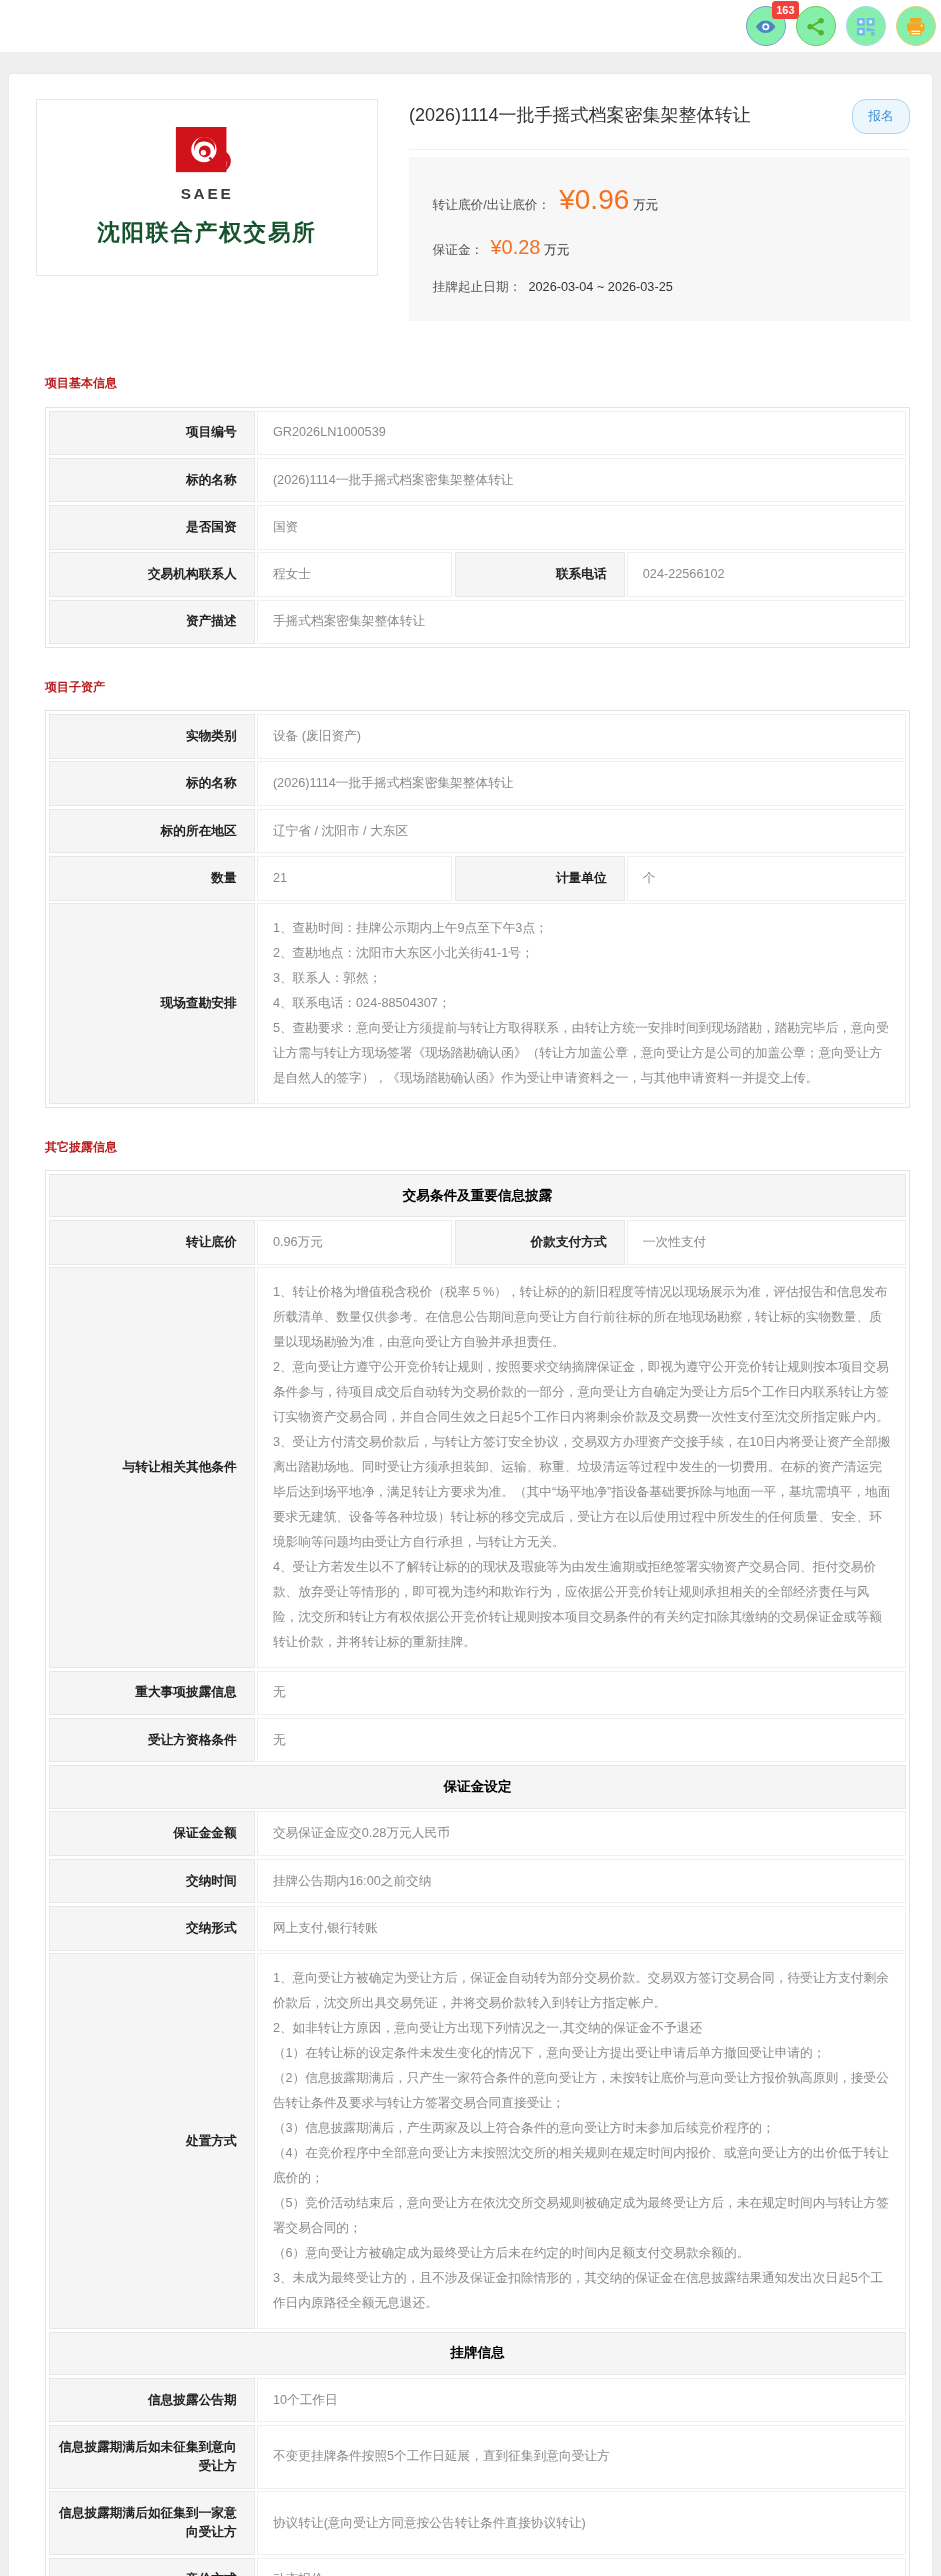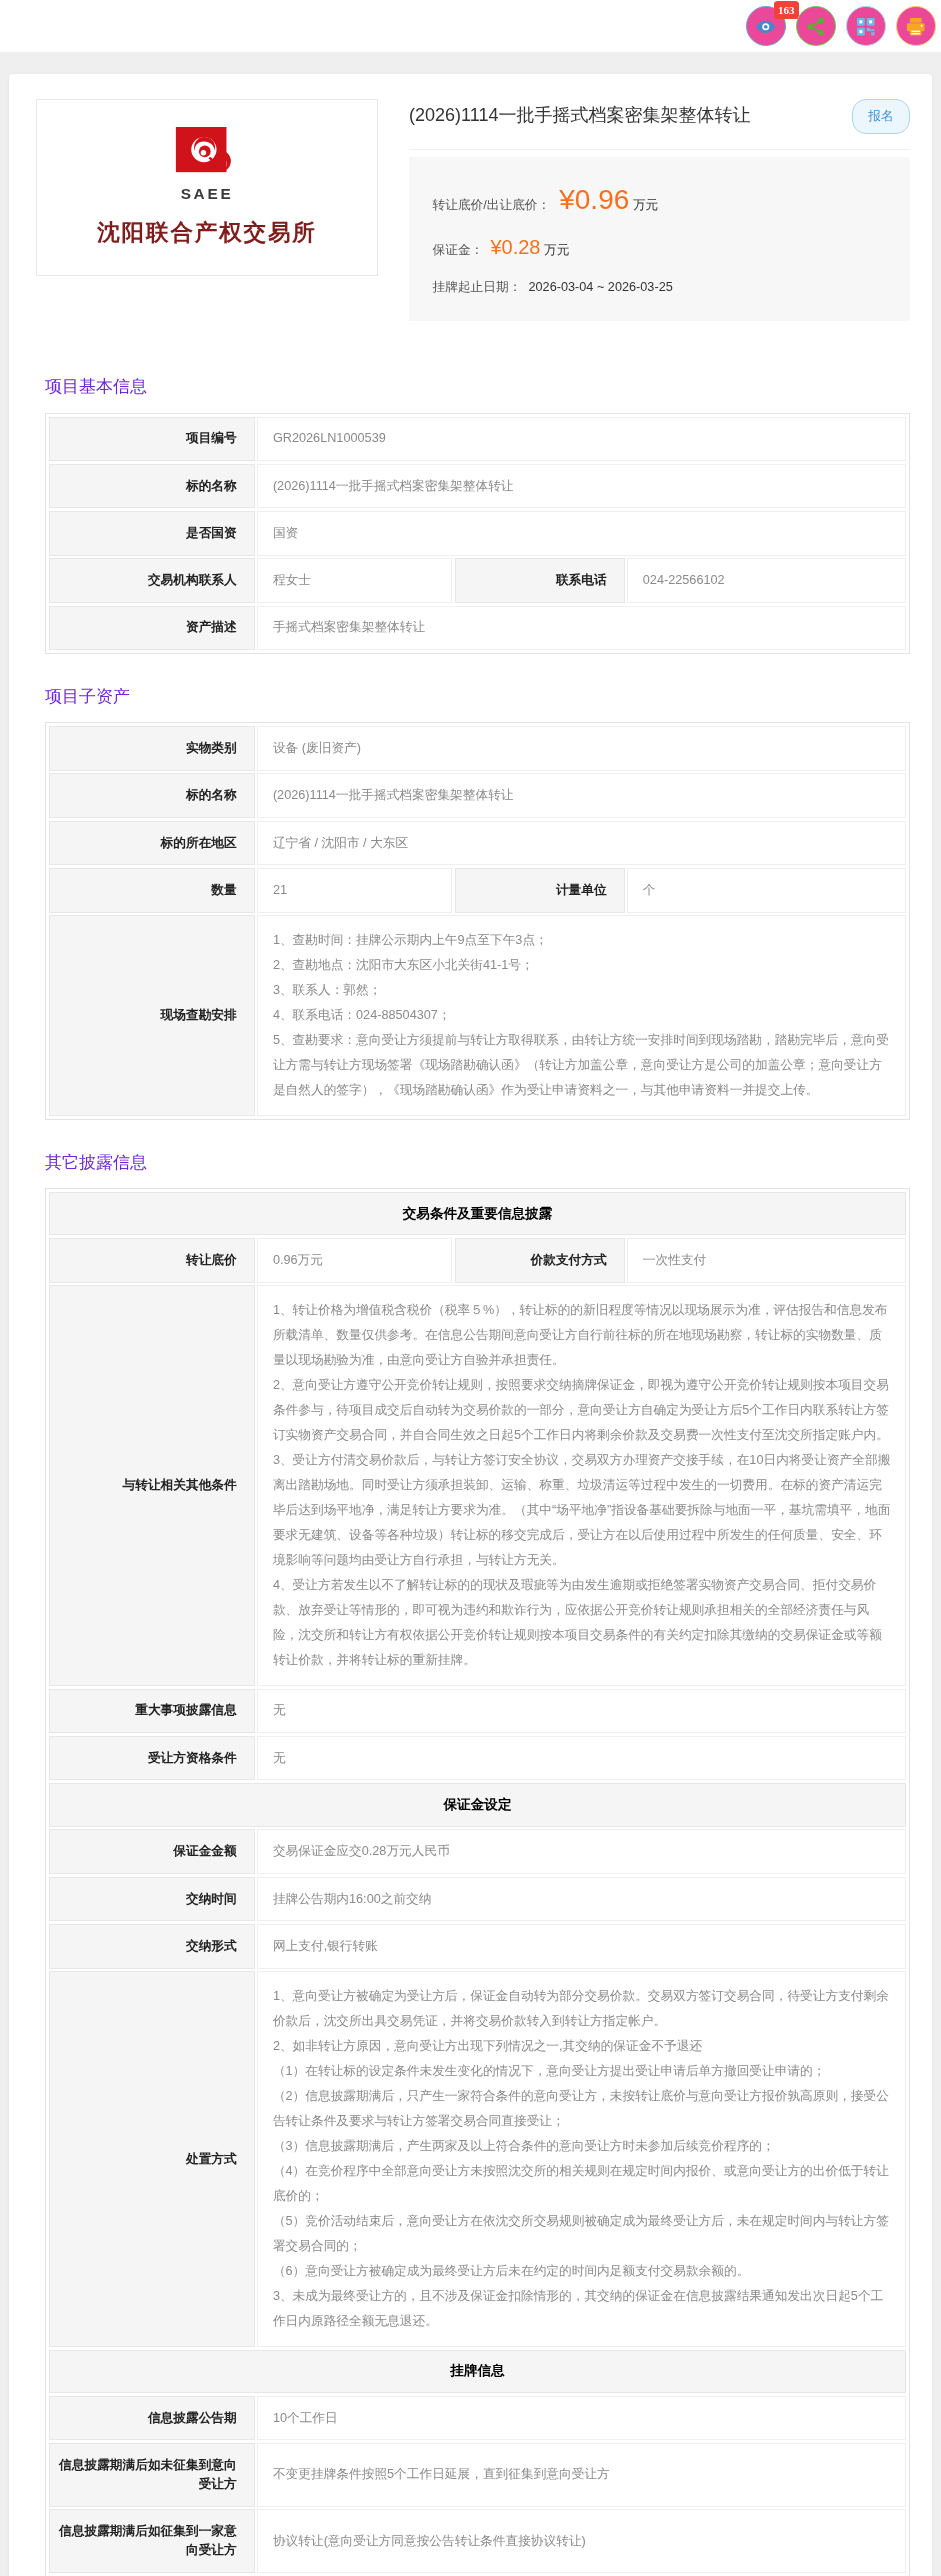--- a/index.html
+++ b/index.html
@@ -1,50 +1,50 @@
 <!DOCTYPE html>
 <html style="font-size:14.5px"><head>
 <meta charset="utf-8">
 <style>
   * { box-sizing: border-box; margin: 0; padding: 0; }
   html,body { width: 941px; background: #fff; font-family: "Liberation Sans", "DejaVu Sans", sans-serif; }
   body { min-height: 2576px; }
 
   
   .topbar { height: 52px; background: #fff; display: flex; justify-content: flex-end; align-items: flex-start; padding: 6.3px 5.4px 0 0; gap: 10px; }
-  .tool-btn { position: relative; width: 40px; height: 40px; border-radius: 50%; background: #ec4899; border: 1.8px solid; display: flex; align-items: center; justify-content: center; cursor: pointer; font-family: Liberation Serif, serif; }
+  .tool-btn { position: relative; width: 40px; height: 40px; border-radius: 50%; background: #86efac; border: 1.8px solid; display: flex; align-items: center; justify-content: center; cursor: pointer; }
   .tool-btn.eye   { border-color: #6f9fd8; }
   .tool-btn.share { border-color: #6ecb4f; }
   .tool-btn.qr    { border-color: #a8d6f2; }
   .tool-btn.print { border-color: #f6c978; }
   .badge { position: absolute; top: -6.3px; right: -14.5px; background: #f0413a; color: #fff; font-size: 11px; line-height: 1; padding: 3.6px 4.5px; border-radius: 3.6px; font-weight: bold; }
 
   
   .page-bg { background: #efefef; padding: 22px 9px 20px; }
   .card { background: #fff; border-radius: 3.6px; box-shadow: 0 0 3.6px rgba(0,0,0,.06); padding: 25px 22px 23.5px 27px; }
 
   
   .card-head { display: flex; gap: 31px; padding-bottom: 23.5px; }
   .logo-box { width: 342px; height: 177px; border: 0.9px solid #e7e7e7; flex: none; display: flex; flex-direction: column; align-items: center; justify-content: center; }
   .logo-saee { font-size: 15.4px; font-weight: bold; color: #3a3a3a; letter-spacing: 2.7px; margin-top: 1.8px; }
-  .logo-cn { font-size: 22.6px; font-weight: bold; color: #7f1d1d; letter-spacing: 1.8px; margin-top: 14.5px; font-family: "Liberation Serif", "DejaVu Serif", serif; }
+  .logo-cn { font-size: 22.6px; font-weight: bold; color: #14532d; letter-spacing: 1.8px; margin-top: 14.5px; font-family: "Liberation Serif", "DejaVu Serif", serif; }
   .head-right { flex: 1; min-width: 0; }
   .title-row { display: flex; align-items: flex-start; justify-content: space-between; border-bottom: 0.9px solid #f0f0f0; padding-bottom: 14.5px; }
   .proj-title { font-size: 18px; font-weight: normal; color: #333; line-height: 33px; }
   .apply-btn { background: #ecf6fd; border: 0.9px solid #aed4f0; color: #3c8dd4; font-size: 12.7px; padding: 8.1px 15.4px; border-radius: 14px; cursor: pointer; flex: none; margin-left: 18px; }
   .info-box { background: #f7f7f8; margin-top: 7.2px; padding: 18px 23.5px 25px; }
   .info-line { margin-top: 20px; display: flex; align-items: baseline; color: #555; font-size: 12.7px; }
   .info-line:first-child { margin-top: 9px; }
   .price-big { color: #f7701e; font-size: 28px; font-weight: 500; margin: 0 3.6px 0 9px; }
   .price-mid { color: #f7701e; font-size: 20px; font-weight: 500; margin: 0 3.6px 0 7.2px; }
   .unit { color: #333; font-size: 12.7px; }
   .date-val { color: #333; margin-left: 7.2px; }
 
   
-  .sec-heading { color: #6d28d9; font-size: 17px; font-weight: normal; margin: 31px 0 14.5px 9px; }
+  .sec-heading { color: #b91c1c; font-size: 12px; font-weight: bold; margin: 31px 0 14.5px 9px; }
   .tbl { border: 0.9px solid #e3e3e3; background: #fff; padding: 2.7px; display: flex; flex-direction: column; gap: 2.7px; margin-left: 9px; }
   .row { display: flex; gap: 2.7px; }
   .lc { width: 206px; flex: none; background: #f5f5f5; border: 0.9px solid #e7e7e7; color: #222; font-size: 12.7px; font-weight: bold; display: flex; align-items: center; justify-content: flex-end; text-align: right; padding: 11.8px 17px 11.8px 9px; line-height: 19px; }
   .vc { flex: 1; min-width: 0; border: 0.9px solid #efefef; color: #8a8a8a; font-size: 12.7px; display: flex; align-items: center; padding: 11.8px 14.5px; line-height: 19px; }
   .lc2 { width: 170px; flex: none; }
   .vc2 { width: 279px; flex: none; }
   .hc { flex: 1; background: #f5f5f5; border: 0.9px solid #e7e7e7; color: #000000; font-size: 13.6px; font-weight: bold; text-align: center; padding: 11.8px 9px; }
   .vc.ml { display: block; padding: 11.8px 14.5px; }
   .vc.ml div { line-height: 25px; }
 

